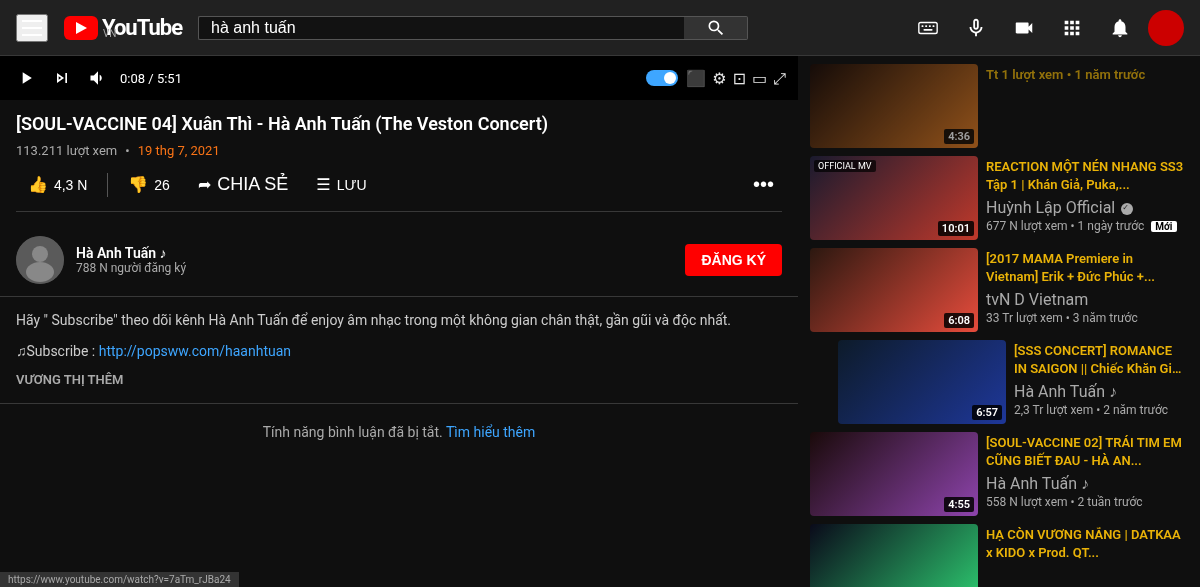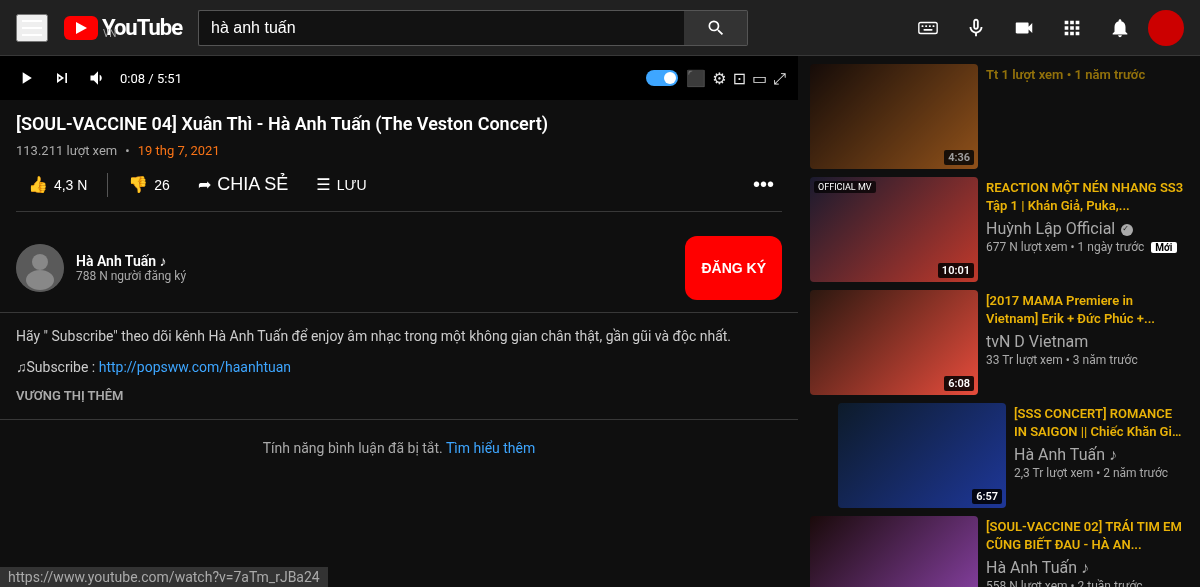--- a/index.html
+++ b/index.html
@@ -73,21 +73,21 @@
     .logo-vn {
       color: #aaa;
       font-size: 10px;
       margin-top: -10px;
       margin-left: 1px;
     }
     .search-area {
       display: flex;
       flex: 1;
       max-width: 550px;
-      height: 36px;
+      height: 24px;
     }
     .search-input {
       flex: 1;
       background: #121212;
       border: 1px solid #555;
       border-right: none;
       color: #fff;
       padding: 0 12px;
       font-size: 16px;
       outline: none;
@@ -311,22 +311,22 @@
       color: #fff;
     }
     .channel-subs {
       font-size: 12px;
       color: #aaa;
     }
     .subscribe-btn {
       background: #ff0000;
       color: #fff;
       border: none;
-      border-radius: 12px;
-      padding: 24px 16px;
+      border-radius: 4px;
+      padding: 8px 16px;
       font-size: 14px;
       font-weight: 600;
       cursor: pointer;
       text-transform: uppercase;
     }
 
     
     .description {
       padding: 12px 16px;
       font-size: 14px;
@@ -370,21 +370,21 @@
       display: flex;
       gap: 8px;
       padding: 4px 12px;
       cursor: pointer;
       border-radius: 4px;
     }
     .thumb {
       position: relative;
       width: 168px;
       min-width: 168px;
-      height: 105px;
+      height: 84px;
       background: #333;
       border-radius: 4px;
       overflow: hidden;
       flex-shrink: 0;
       padding-left: 44px;
     }
     .thumb-duration {
       position: absolute;
       bottom: 4px;
       right: 4px;
@@ -702,15 +702,15 @@
       </div>
       <div class="sidebar-meta">
         <div class="sidebar-title">HẠ CÒN VƯƠNG NẮNG | DATKAA x KIDO x Prod. QT...</div>
 
       </div>
     </div>
 
   </div>
 </div>
 
-<div style="position:fixed;bottom:0;left:0;background:#333;color:#aaa;font-size:14px;padding:2px 8px;z-index:100">
+<div style="position:fixed;bottom:0;left:0;background:#333;color:#aaa;font-size:10px;padding:2px 8px;z-index:100">
   <span>https://www.youtube.com/watch?v=7aTm_rJBa24</span>
 </div>
 
 </body></html>

